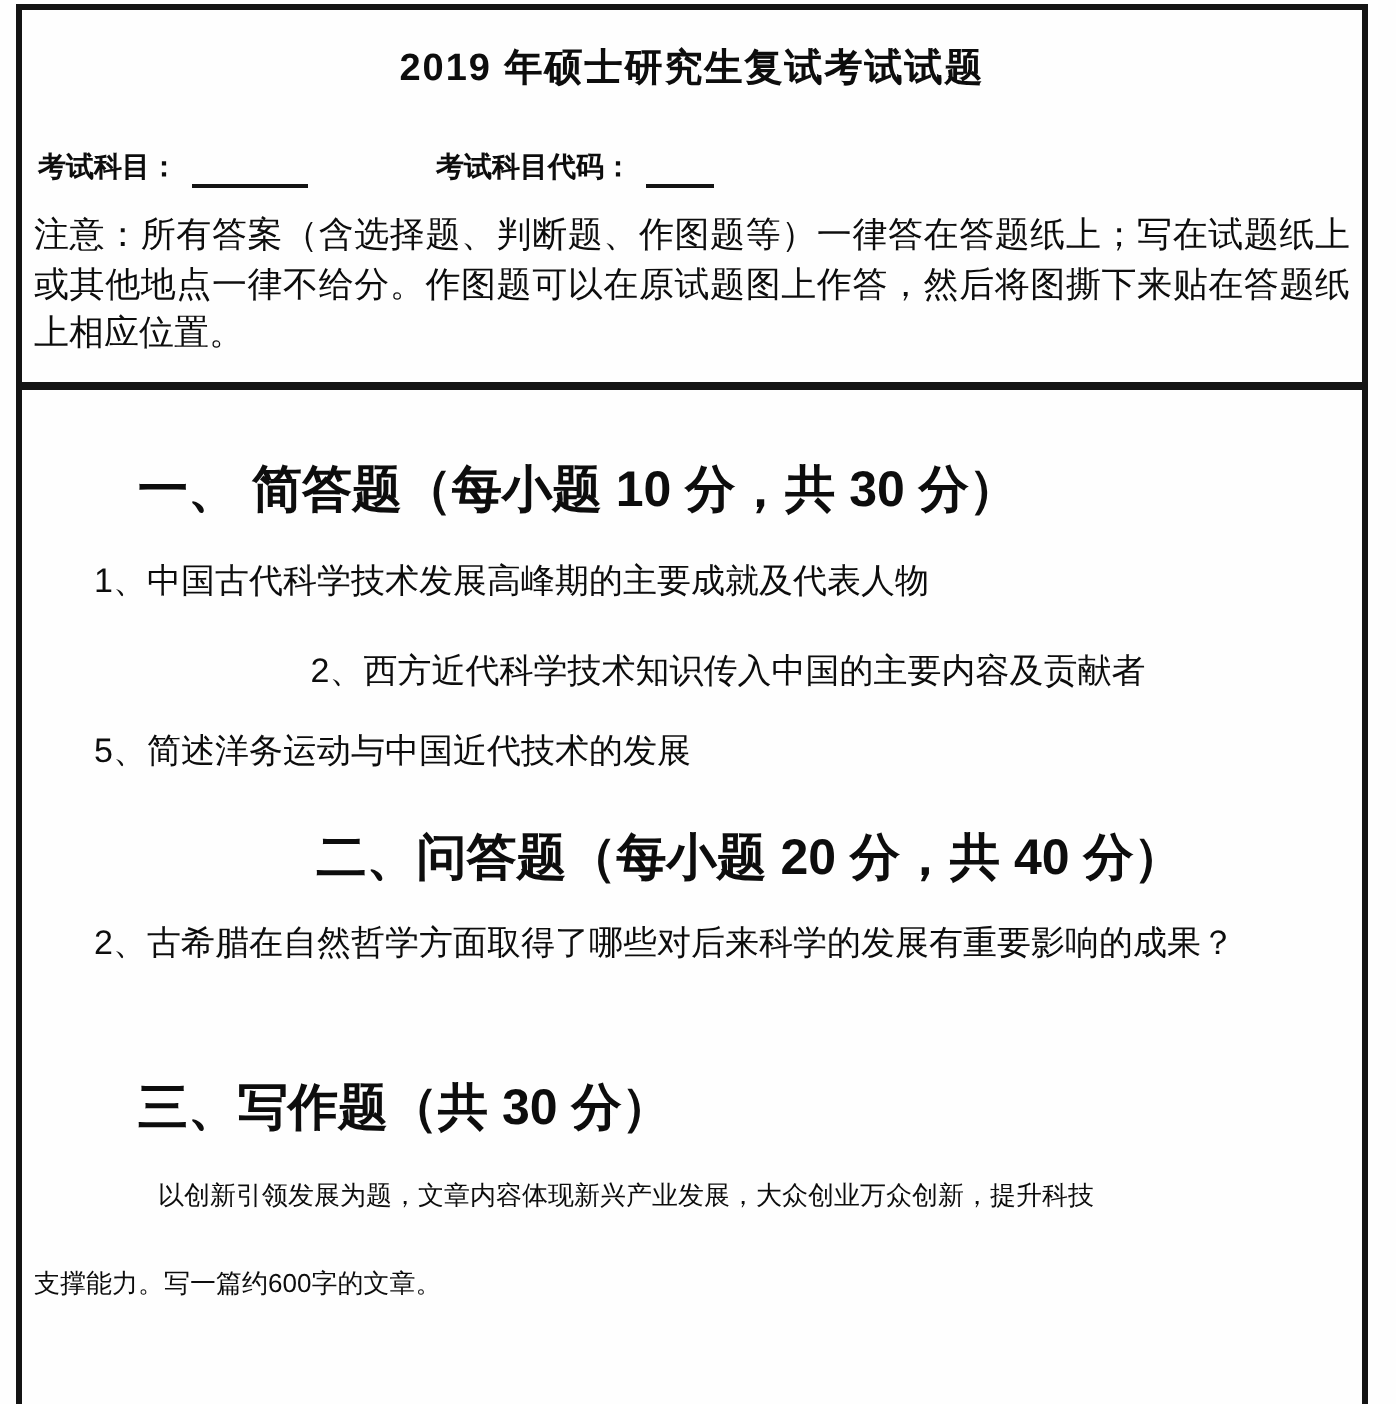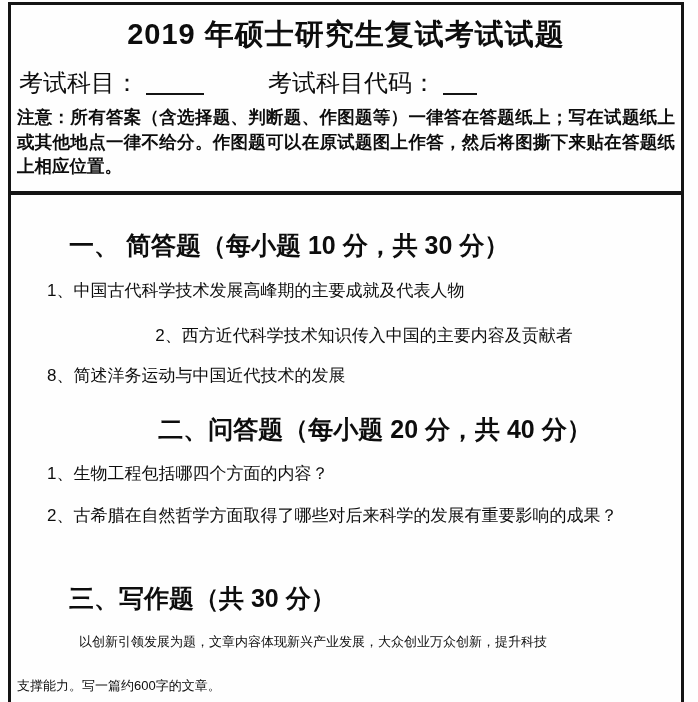--- a/index.html
+++ b/index.html
@@ -23,31 +23,31 @@
     width: 676px;
     height: 700px;
     box-sizing: border-box;
     border-left: 3px solid #141414;
     border-top: 3px solid #141414;
     border-right: 3px solid #141414;
   }
   .title {
     margin: 13px 0 0 0;
     text-align: center;
-    font-size: 29px;
+    font-size: 19px;
     font-weight: bold;
     letter-spacing: 1px;
     line-height: 33px;
   }
   .subject-row {
     display: flex;
-    align-items: center;
+    align-items: flex-start;
     margin: 19px 0 0 8px;
-    font-size: 24px;
-    font-weight: normal;
+    font-size: 14px;
+    font-weight: bold;
     line-height: 26px;
   }
   .subject-row .lbl { white-space: nowrap; }
   .subject-row .code-lbl { margin-left: 64px; }
   .fill {
     border-bottom: 2px solid #141414;
     padding: 0 8px 2px 6px;
     white-space: nowrap;
   }
   .fill-tail {
@@ -55,21 +55,21 @@
     width: 58px;
     margin-left: 7px;
     border-bottom: 2px solid #141414;
     height: 24px;
     box-sizing: border-box;
   }
   .fill-tail.small { width: 34px; }
   .notice {
     margin: 9px 6px 12px 6px;
     font-size: 17.5px;
-    font-weight: bold;
+    font-weight: normal;
     line-height: 24.5px;
     text-align: justify;
   }
   .divider {
     margin-top: 3px;
     border-top: 4px solid #141414;
   }
   .body-area { margin-left: 6px; }
   .sec-heading {
     margin: 0 0 0 52px;
@@ -119,24 +119,23 @@
 
     <p class="notice">注意：所有答案（含选择题、判断题、作图题等）一律答在答题纸上；写在试题纸上或其他地点一律不给分。作图题可以在原试题图上作答，然后将图撕下来贴在答题纸上相应位置。</p>
 
     <div class="divider"></div>
 
     <div class="body-area">
 
       <h2 class="sec-heading mt-sec1">一、 简答题（每小题 10 分，共 30 分）</h2>
       <p class="question mt-q11">1、中国古代科学技术发展高峰期的主要成就及代表人物</p>
       <p class="question mt-q12">2、西方近代科学技术知识传入中国的主要内容及贡献者</p>
-      <p class="question mt-q13">8、简述洋务运动与中国近代技术的发展</p>
+      <p class="question mt-q13">5、简述洋务运动与中国近代技术的发展</p>
 
       <h2 class="sec-heading mt-sec2">二、问答题（每小题 20 分，共 40 分）</h2>
-      <p class="question mt-q21">1、生物工程包括哪四个方面的内容？</p>
       <p class="question mt-q22">2、古希腊在自然哲学方面取得了哪些对后来科学的发展有重要影响的成果？</p>
 
       <h2 class="sec-heading mt-sec3">三、写作题（共 30 分）</h2>
       <p class="essay-line mt-e1">以创新引领发展为题，文章内容体现新兴产业发展，大众创业万众创新，提升科技</p>
       <p class="essay-line mt-e2">支撑能力。写一篇约600字的文章。</p>
 
     </div>
   </div>
 </div>
 

